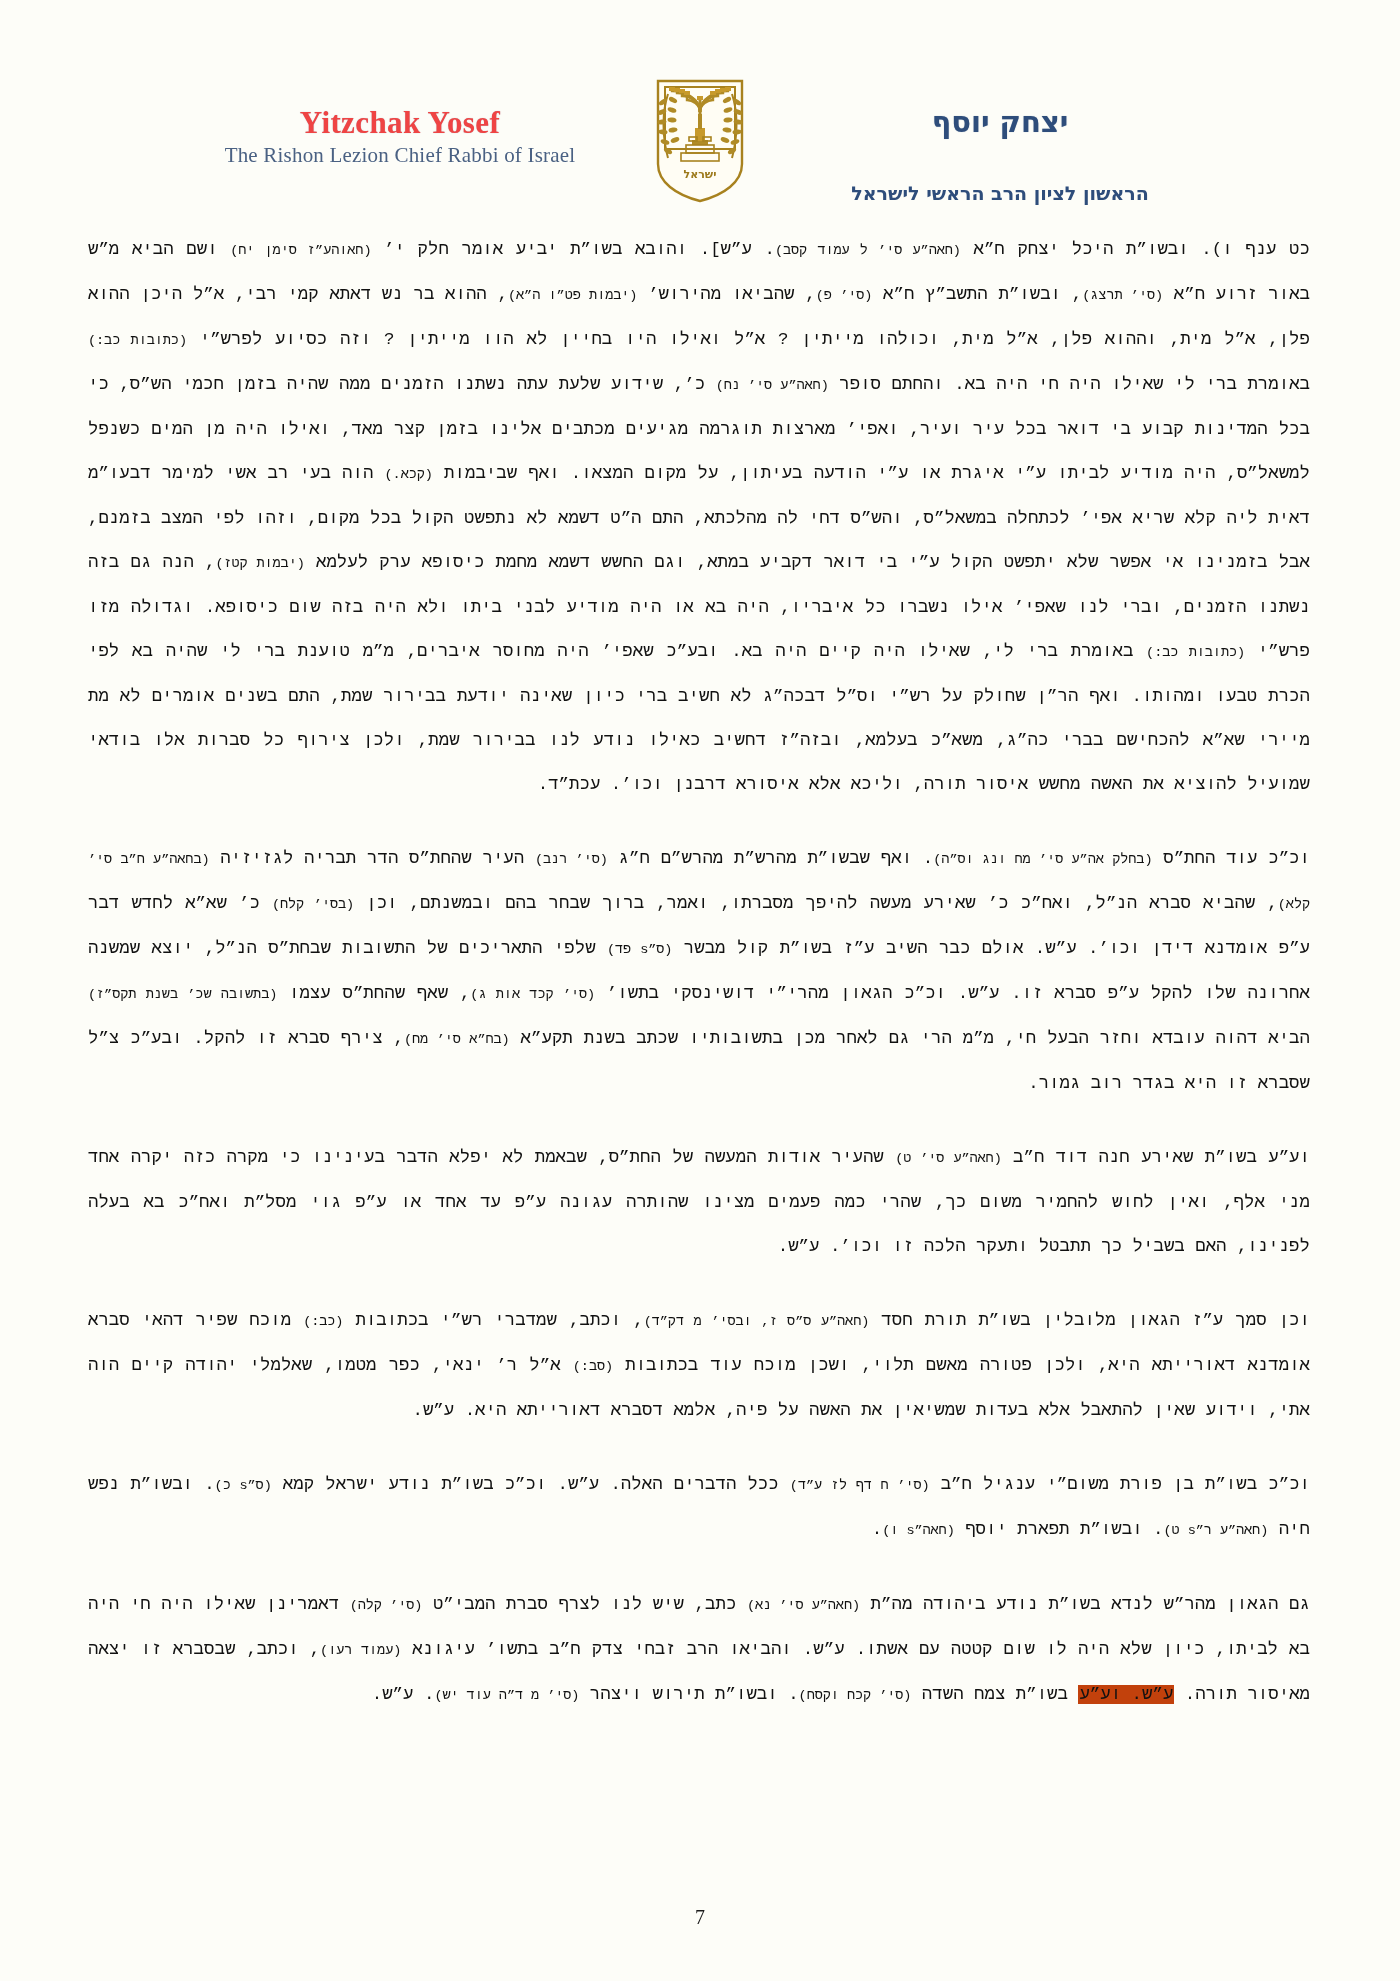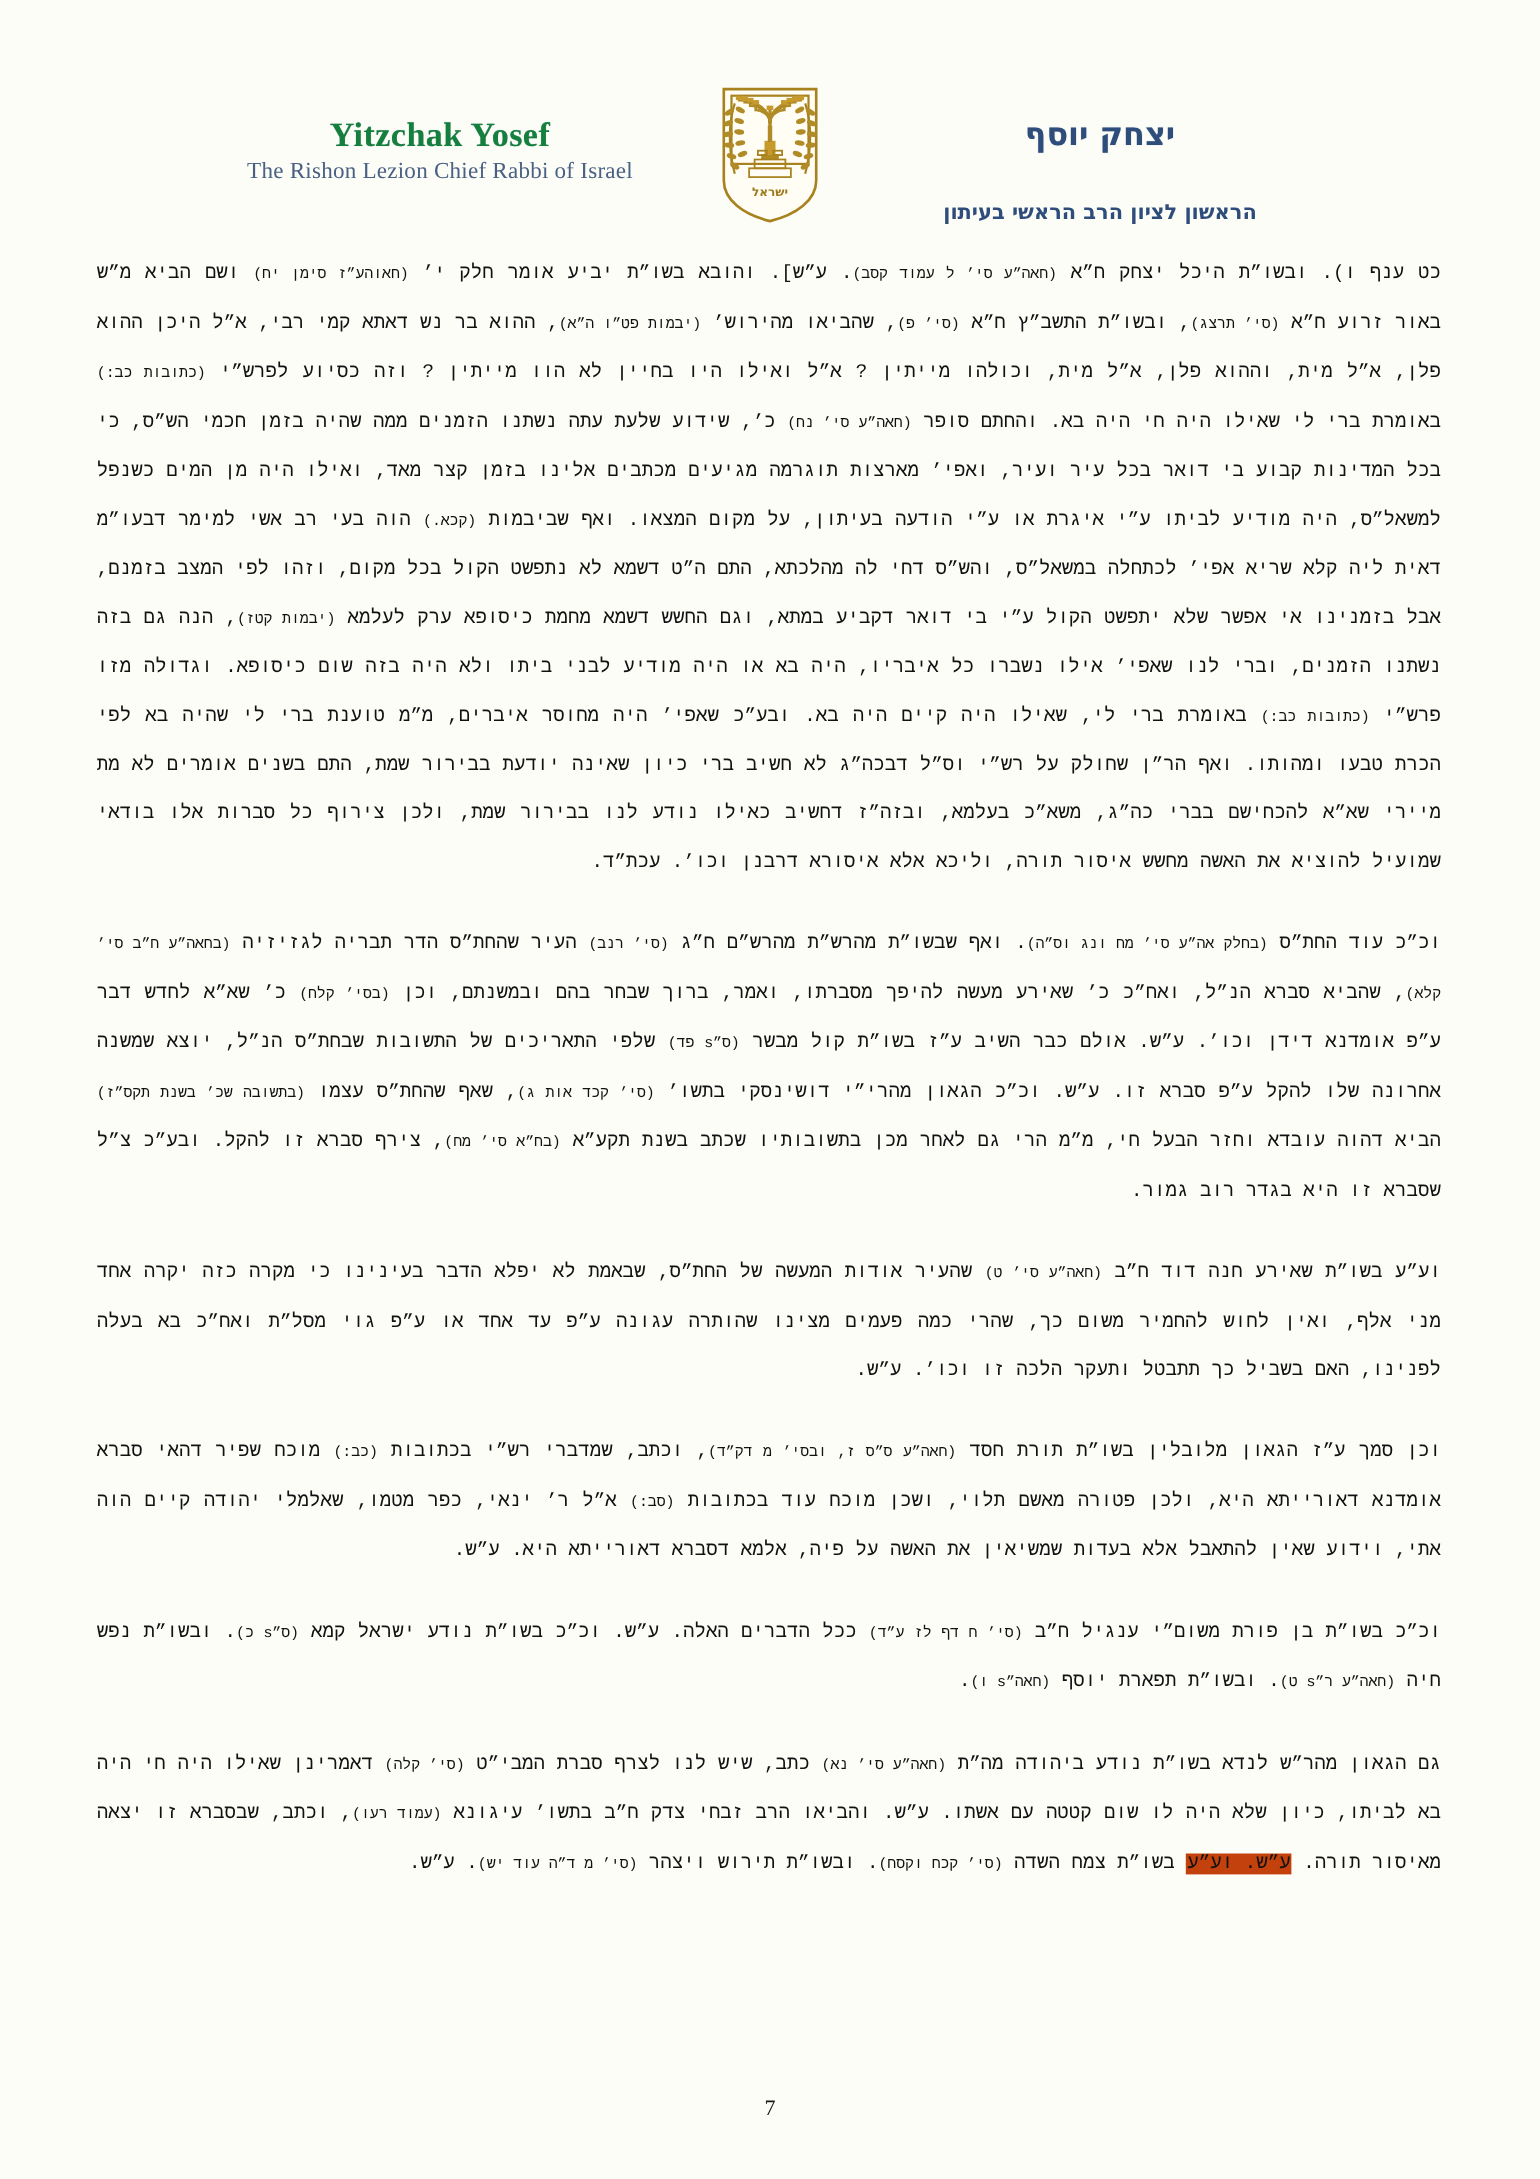--- a/index.html
+++ b/index.html
@@ -37,21 +37,21 @@
     padding-top: 28px;
   }
   .lh-col.left  { align-items: center; text-align: center; }
   .lh-col.right { align-items: center; text-align: center; gap: 38px; }
 
   .lh-name-en {
     font-family: "Liberation Serif", "DejaVu Serif", serif;
     font-size: 31px;
     font-weight: 700;
     letter-spacing: 0.4px;
-    color: #15803d;
+    color: #ef4444;
     line-height: 1.1;
     margin: 0 0 4px 0;
     text-shadow: 0 0 1px rgba(52,82,124,0.35);
   }
   .lh-title-en {
     font-family: "Liberation Serif", "DejaVu Serif", serif;
     font-size: 21px;
     font-weight: 400;
     color: #4a6183;
     line-height: 1.1;
@@ -213,21 +213,21 @@
           <ellipse cx="79" cy="52" rx="4.5" ry="2.4" transform="rotate(8 79 52)"></ellipse>
           <ellipse cx="77" cy="62" rx="4.5" ry="2.4" transform="rotate(20 77 62)"></ellipse>
         </g>
 
         <text x="52" y="100" text-anchor="middle" font-family="DejaVu Sans, sans-serif" font-size="11" font-weight="700" fill="#9d7a1c" direction="rtl">ישראל</text>
       </svg>
     </div>
 
     <div class="lh-col right">
       <div class="lh-name-he">יצחק יוסף</div>
-      <div class="lh-title-he">הראשון לציון הרב הראשי בעיתון</div>
+      <div class="lh-title-he">הראשון לציון הרב הראשי לישראל</div>
     </div>
   </div>
 
   <div class="body-text" id="body-text">
       <p><span>כט ענף ו). ובשו”ת היכל יצחק ח”א </span><span class="ref">(חאה”ע סי’ ל עמוד קסב)</span><span>. ע”ש]. והובא בשו”ת יביע אומר חלק י’ </span><span class="ref">(חאוהע”ז סימן יח)</span><span> ושם הביא מ”ש באור זרוע ח”א </span><span class="ref">(סי’ תרצג)</span><span>, ובשו”ת התשב”ץ ח”א </span><span class="ref">(סי’ פ)</span><span>, שהביאו מהירוש’ </span><span class="ref">(יבמות פט”ו ה”א)</span><span>, ההוא בר נש דאתא קמי רבי, א”ל היכן ההוא פלן, א”ל מית, וההוא פלן, א”ל מית, וכולהו מייתין ? א”ל ואילו היו בחיין לא הוו מייתין ? וזה כסיוע לפרש”י </span><span class="ref">(כתובות כב:)</span><span> באומרת ברי לי שאילו היה חי היה בא. והחתם סופר </span><span class="ref">(חאה”ע סי’ נח)</span><span> כ’, שידוע שלעת עתה נשתנו הזמנים ממה שהיה בזמן חכמי הש”ס, כי בכל המדינות קבוע בי דואר בכל עיר ועיר, ואפי’ מארצות תוגרמה מגיעים מכתבים אלינו בזמן קצר מאד, ואילו היה מן המים כשנפל למשאל”ס, היה מודיע לביתו ע”י איגרת או ע”י הודעה בעיתון, על מקום המצאו. ואף שביבמות </span><span class="ref">(קכא.)</span><span> הוה בעי רב אשי למימר דבעו”מ דאית ליה קלא שריא אפי’ לכתחלה במשאל”ס, והש”ס דחי לה מהלכתא, התם ה”ט דשמא לא נתפשט הקול בכל מקום, וזהו לפי המצב בזמנם, אבל בזמנינו אי אפשר שלא יתפשט הקול ע”י בי דואר דקביע במתא, וגם החשש דשמא מחמת כיסופא ערק לעלמא </span><span class="ref">(יבמות קטז)</span><span>, הנה גם בזה נשתנו הזמנים, וברי לנו שאפי’ אילו נשברו כל איבריו, היה בא או היה מודיע לבני ביתו ולא היה בזה שום כיסופא. וגדולה מזו פרש”י </span><span class="ref">(כתובות כב:)</span><span> באומרת ברי לי, שאילו היה קיים היה בא. ובע”כ שאפי’ היה מחוסר איברים, מ”מ טוענת ברי לי שהיה בא לפי הכרת טבעו ומהותו. ואף הר”ן שחולק על רש”י וס”ל דבכה”ג לא חשיב ברי כיון שאינה יודעת בבירור שמת, התם בשנים אומרים לא מת מיירי שא”א להכחישם בברי כה”ג, משא”כ בעלמא, ובזה”ז דחשיב כאילו נודע לנו בבירור שמת, ולכן צירוף כל סברות אלו בודאי שמועיל להוציא את האשה מחשש איסור תורה, וליכא אלא איסורא דרבנן וכו’. עכת”ד.</span></p>
       <p><span>וכ”כ עוד החת”ס </span><span class="ref">(בחלק אה”ע סי’ מח ונג וס”ה)</span><span>. ואף שבשו”ת מהרש”ת מהרש”ם ח”ג </span><span class="ref">(סי’ רנב)</span><span> העיר שהחת”ס הדר תבריה לגזיזיה </span><span class="ref">(בחאה”ע ח”ב סי’ קלא)</span><span>, שהביא סברא הנ”ל, ואח”כ כ’ שאירע מעשה להיפך מסברתו, ואמר, ברוך שבחר בהם ובמשנתם, וכן </span><span class="ref">(בסי’ קלח)</span><span> כ’ שא”א לחדש דבר ע”פ אומדנא דידן וכו’. ע”ש. אולם כבר השיב ע”ז בשו”ת קול מבשר </span><span class="ref">(ס”s פד)</span><span> שלפי התאריכים של התשובות שבחת”ס הנ”ל, יוצא שמשנה אחרונה שלו להקל ע”פ סברא זו. ע”ש. וכ”כ הגאון מהרי”י דושינסקי בתשו’ </span><span class="ref">(סי’ קכד אות ג)</span><span>, שאף שהחת”ס עצמו </span><span class="ref">(בתשובה שכ’ בשנת תקס”ז)</span><span> הביא דהוה עובדא וחזר הבעל חי, מ”מ הרי גם לאחר מכן בתשובותיו שכתב בשנת תקע”א </span><span class="ref">(בח”א סי’ מח)</span><span>, צירף סברא זו להקל. ובע”כ צ”ל שסברא זו היא בגדר רוב גמור.</span></p>
       <p><span>וע”ע בשו”ת שאירע חנה דוד ח”ב </span><span class="ref">(חאה”ע סי’ ט)</span><span> שהעיר אודות המעשה של החת”ס, שבאמת לא יפלא הדבר בעינינו כי מקרה כזה יקרה אחד מני אלף, ואין לחוש להחמיר משום כך, שהרי כמה פעמים מצינו שהותרה עגונה ע”פ עד אחד או ע”פ גוי מסל”ת ואח”כ בא בעלה לפנינו, האם בשביל כך תתבטל ותעקר הלכה זו וכו’. ע”ש.</span></p>
       <p><span>וכן סמך ע”ז הגאון מלובלין בשו”ת תורת חסד </span><span class="ref">(חאה”ע ס”ס ז, ובסי’ מ דק”ד)</span><span>, וכתב, שמדברי רש”י בכתובות </span><span class="ref">(כב:)</span><span> מוכח שפיר דהאי סברא אומדנא דאורייתא היא, ולכן פטורה מאשם תלוי, ושכן מוכח עוד בכתובות </span><span class="ref">(סב:)</span><span> א”ל ר’ ינאי, כפר מטמו, שאלמלי יהודה קיים הוה אתי, וידוע שאין להתאבל אלא בעדות שמשיאין את האשה על פיה, אלמא דסברא דאורייתא היא. ע”ש.</span></p>
       <p><span>וכ”כ בשו”ת בן פורת משום”י ענגיל ח”ב </span><span class="ref">(סי’ ח דף לז ע”ד)</span><span> ככל הדברים האלה. ע”ש. וכ”כ בשו”ת נודע ישראל קמא </span><span class="ref">(ס”s כ)</span><span>. ובשו”ת נפש חיה </span><span class="ref">(חאה”ע ר”s ט)</span><span>. ובשו”ת תפארת יוסף </span><span class="ref">(חאה”s ו)</span><span>.</span></p>
       <p><span>גם הגאון מהר”ש לנדא בשו”ת נודע ביהודה מה”ת </span><span class="ref">(חאה”ע סי’ נא)</span><span> כתב, שיש לנו לצרף סברת המבי”ט </span><span class="ref">(סי’ קלה)</span><span> דאמרינן שאילו היה חי היה בא לביתו, כיון שלא היה לו שום קטטה עם אשתו. ע”ש. והביאו הרב זבחי צדק ח”ב בתשו’ עיגונא </span><span class="ref">(עמוד רעו)</span><span>, וכתב, שבסברא זו יצאה מאיסור תורה. </span><span class="hl">ע”ש. וע”ע</span><span> בשו”ת צמח השדה </span><span class="ref">(סי’ קכח וקסח)</span><span>. ובשו”ת תירוש ויצהר </span><span class="ref">(סי’ מ ד”ה עוד יש)</span><span>. ע”ש.</span></p>

